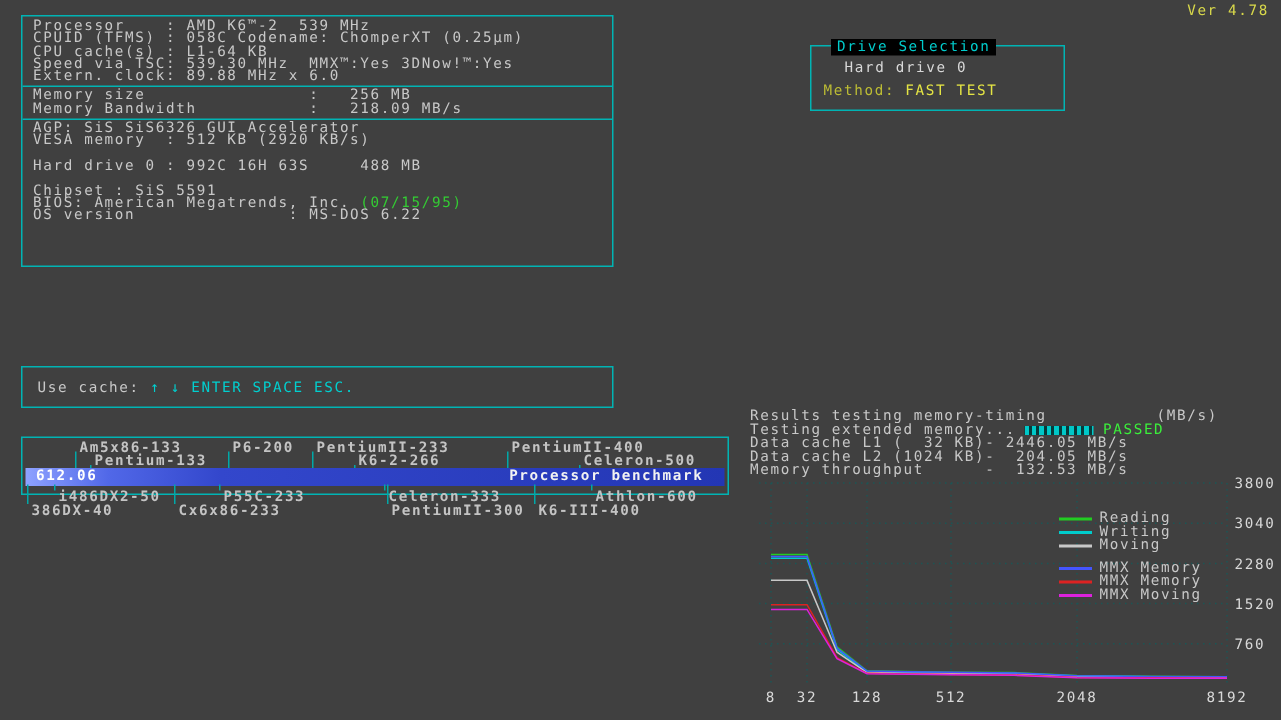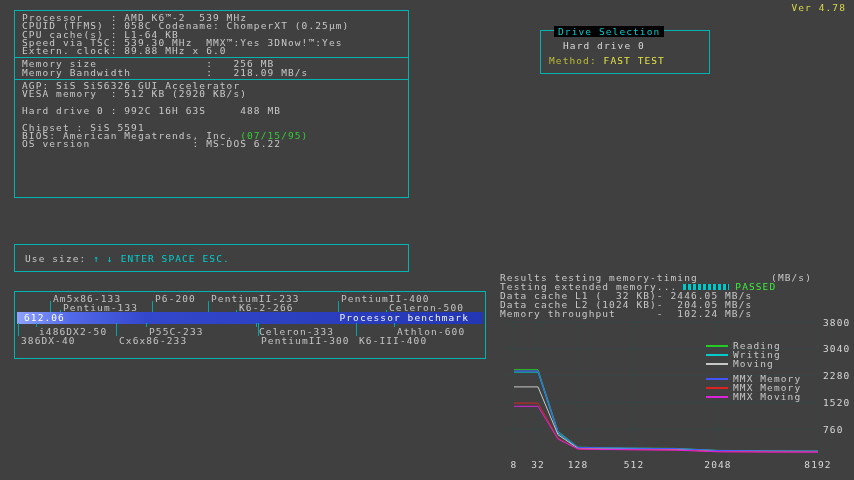--- a/index.html
+++ b/index.html
@@ -6,38 +6,38 @@
   #screen {
     position:relative; width:854px; height:480px; background:#404040; overflow:hidden;
     font-family:"DejaVu Sans Mono", monospace; font-size:9.5px; color:#c8c8c8;
     letter-spacing:1.1px;
   }
   .box { position:absolute; border:1px solid #00b4b4; box-sizing:border-box; }
 
   .ver { position:absolute; top:2px; right:8px; color:#d8d84a; }
 
   
-  .sysbox { left:14px; top:10px; width:395px; height:188px; padding:3px 0 0 7px; }
+  .sysbox { left:14px; top:10px; width:395px; height:168px; padding:3px 0 0 7px; }
   .il { white-space:pre; height:8.3px; line-height:8.3px; }
   .sep { border-top:1px solid #00b4b4; margin:2px 0 2px -7px; width:393px; height:0; }
   .green { color:#33cc33; }
 
   
   .drvbox { left:540px; top:30px; width:170px; height:44px; }
   .drvtitle { position:absolute; top:-5px; left:13px; background:#000; padding:0 4px; color:#00cccc; }
   .drv-row1 { margin:9px 0 0 22px; color:#d8d8d8; white-space:pre; }
   .drv-row2 { margin:4px 0 0 8px; color:#bcbc34; white-space:pre; }
   .mval { color:#e4e444; }
 
   
   .keysbox { left:14px; top:244px; width:395px; height:28px; display:flex; align-items:center; padding-left:10px; }
   .keys { color:#00cfcf; margin-left:7px; white-space:pre; }
 
   
-  .cpubox { left:14px; top:291px; width:472px; height:68px; }
+  .cpubox { left:14px; top:291px; width:472px; height:39px;font-weight:bold; }
   .cpu-row { position:absolute; left:0; right:0; height:9px; }
   #cpurow1 { top:1px; } #cpurow2 { top:10px; } #cpurow3 { top:34px; } #cpurow4 { top:43px; }
   .cpulbl { position:absolute; white-space:pre; color:#c4c4c4; }
   .cpulbl::before { content:""; position:absolute; left:-3px; width:1px; background:#00a8a8; }
   .rr1::before { top:8px;  height:12px; }
   .rr2::before { top:8px;  height:3px;  }
   .rr3::before { top:-3px; height:4px;  }
   .rr4::before { top:-12px; height:13px; }
   .bench-bar { position:absolute; left:2px; top:20px; height:12px; width:466px;
     background:linear-gradient(90deg,#8ea2ff 0px,#5168e8 55px,#3347cc 130px,#2336b4 100%); }
@@ -89,21 +89,21 @@
       </div>
   </div>
 
   <div class="box drvbox">
     <span class="drvtitle">Drive Selection</span>
     <div class="drv-row1">Hard drive 0</div>
     <div class="drv-row2"><span>Method: </span><span class="mval">FAST TEST</span></div>
   </div>
 
   <div class="box keysbox">
-    <span>Use size:</span>
+    <span>Use cache:</span>
     <span class="keys">↑ ↓ ENTER SPACE ESC.</span>
   </div>
 
   <div class="box cpubox">
     <div class="cpu-row" id="cpurow1">
         <span class="cpulbl rr1" style="left: 38px;">Am5x86-133</span>
         <span class="cpulbl rr1" style="left: 140px;">P6-200</span>
         <span class="cpulbl rr1" style="left: 196px;">PentiumII-233</span>
         <span class="cpulbl rr1" style="left: 326px;">PentiumII-400</span>
       </div>
@@ -135,21 +135,21 @@
       <span>Results testing memory-timing</span>
       <span>(MB/s)</span>
     </div>
     <div class="ml flexline">
       <span>Testing extended memory...</span>
       <span class="pbar"></span>
       <span class="passed">PASSED</span>
     </div>
     <div class="ml">Data cache L1 (  32 KB)- 2446.05 MB/s</div>
     <div class="ml">Data cache L2 (1024 KB)-  204.05 MB/s</div>
-    <div class="ml">Memory throughput      -  102.24 MB/s</div>
+    <div class="ml">Memory throughput      -  132.53 MB/s</div>
   </div>
 
   <svg id="memchart" width="352" height="162">
       <line x1="6" y1="115.2" x2="318" y2="115.2" stroke="#1b5555" stroke-width="1" stroke-dasharray="1 3"></line>
       <text x="323" y="118.7" fill="#d8d8d8" font-size="9.5">760</text>
       <line x1="6" y1="88.4" x2="318" y2="88.4" stroke="#1b5555" stroke-width="1" stroke-dasharray="1 3"></line>
       <text x="323" y="91.9" fill="#d8d8d8" font-size="9.5">1520</text>
       <line x1="6" y1="61.599999999999994" x2="318" y2="61.599999999999994" stroke="#1b5555" stroke-width="1" stroke-dasharray="1 3"></line>
       <text x="323" y="65.1" fill="#d8d8d8" font-size="9.5">2280</text>
       <line x1="6" y1="34.8" x2="318" y2="34.8" stroke="#1b5555" stroke-width="1" stroke-dasharray="1 3"></line>

